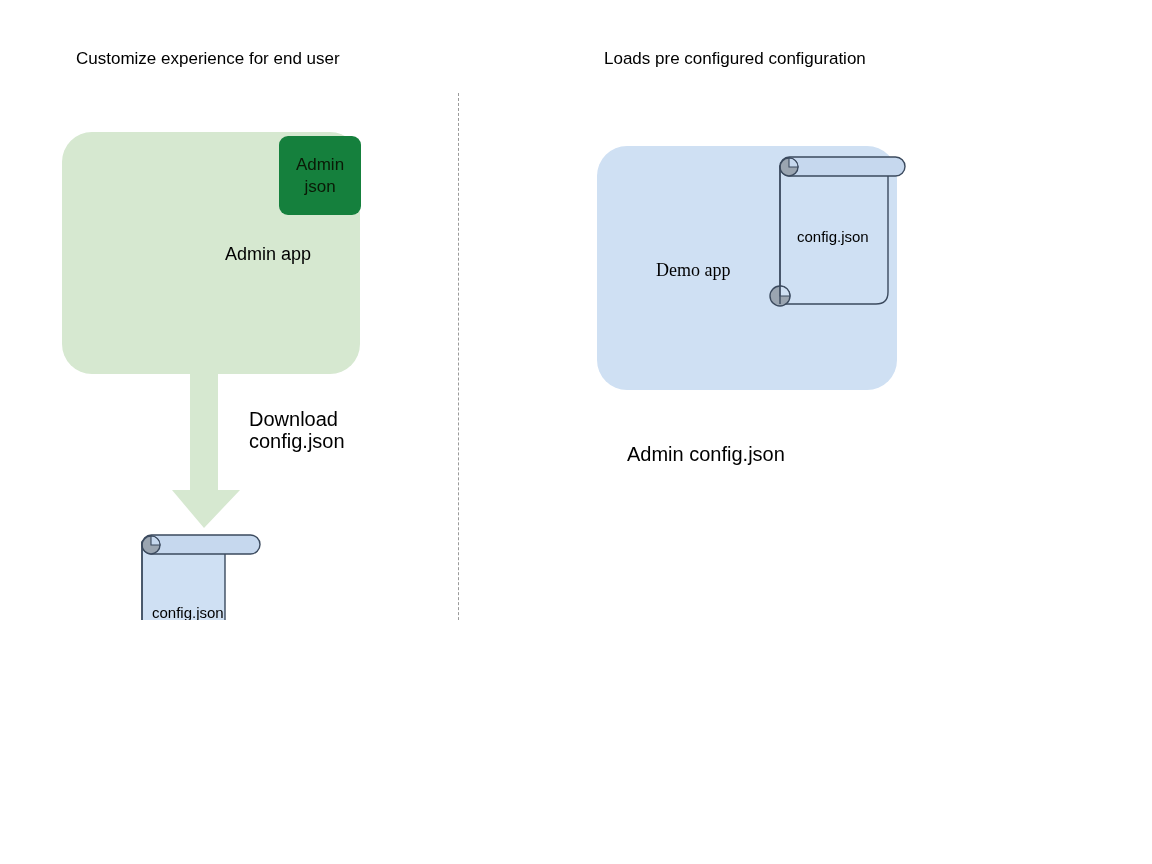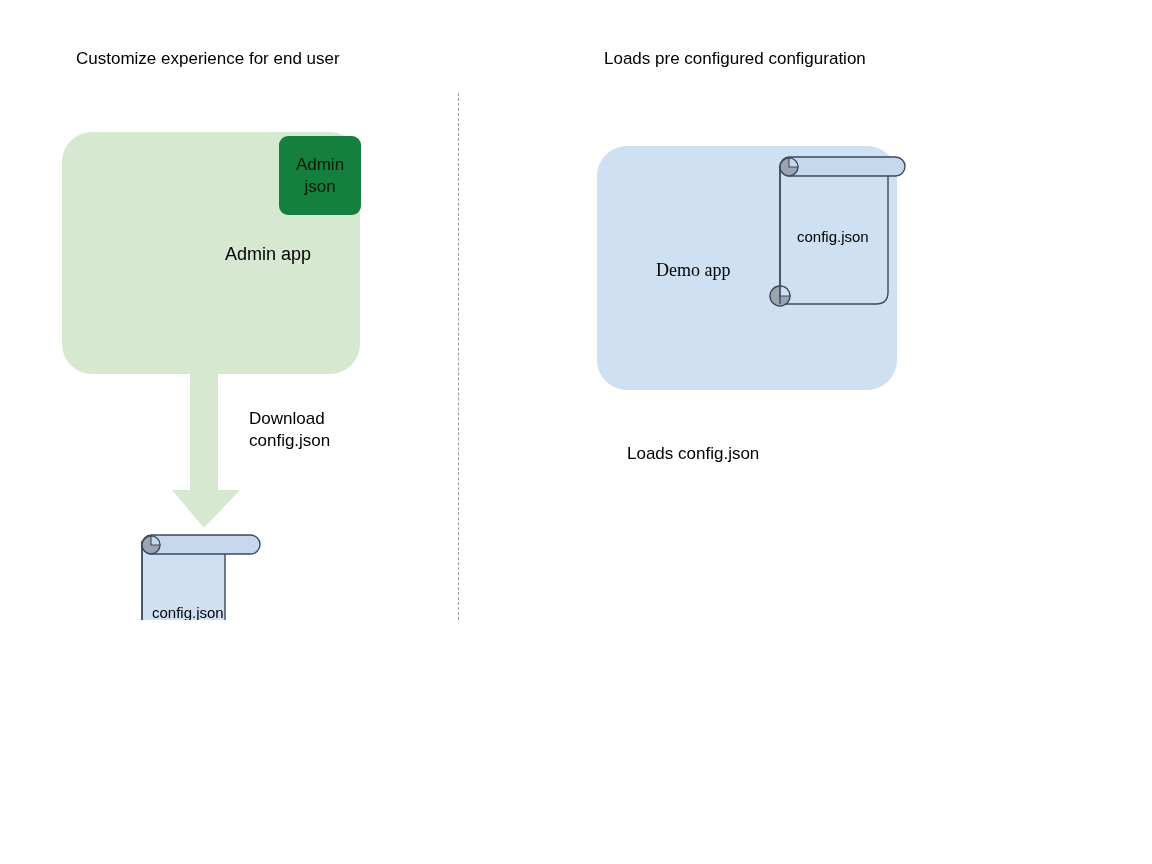--- a/index.html
+++ b/index.html
@@ -88,21 +88,21 @@
   
   #download-arrow {
     left: 172px;
     top: 372px;
     width: 72px;
     height: 158px;
   }
   #download-arrow svg { display: block; }
 
   .edge-label {
-    font-size: 17px;
+    font-size: 20px;
     line-height: 22px;
     color: #000000;
     white-space: nowrap;
   }
   #download-label { left: 249px; top: 408px; }
   #loads-label    { left: 627px; top: 443px; }
 
   
   .doc {
     
@@ -188,15 +188,15 @@
 
       <circle cx="14" cy="146" r="10" fill="#9aa5b1" stroke="#3b4a5e" stroke-width="1.4"></circle>
       <path d="M14,146 L24,146 A10,10 0 0,0 14,136 Z" fill="#cfe0f3" stroke="#3b4a5e" stroke-width="1.1"></path>
 
       <line x1="14" y1="16" x2="14" y2="154" stroke="#3b4a5e" stroke-width="1.4"></line>
     </svg>
   </div>
 
   <div class="abs doc-label" id="doc-right-label">config.json</div>
 
-  <div class="abs edge-label" id="loads-label">Loads config.json</div>
+  <div class="abs edge-label" id="loads-label">Admin config.json</div>
 
 </div>
 
 </body></html>

